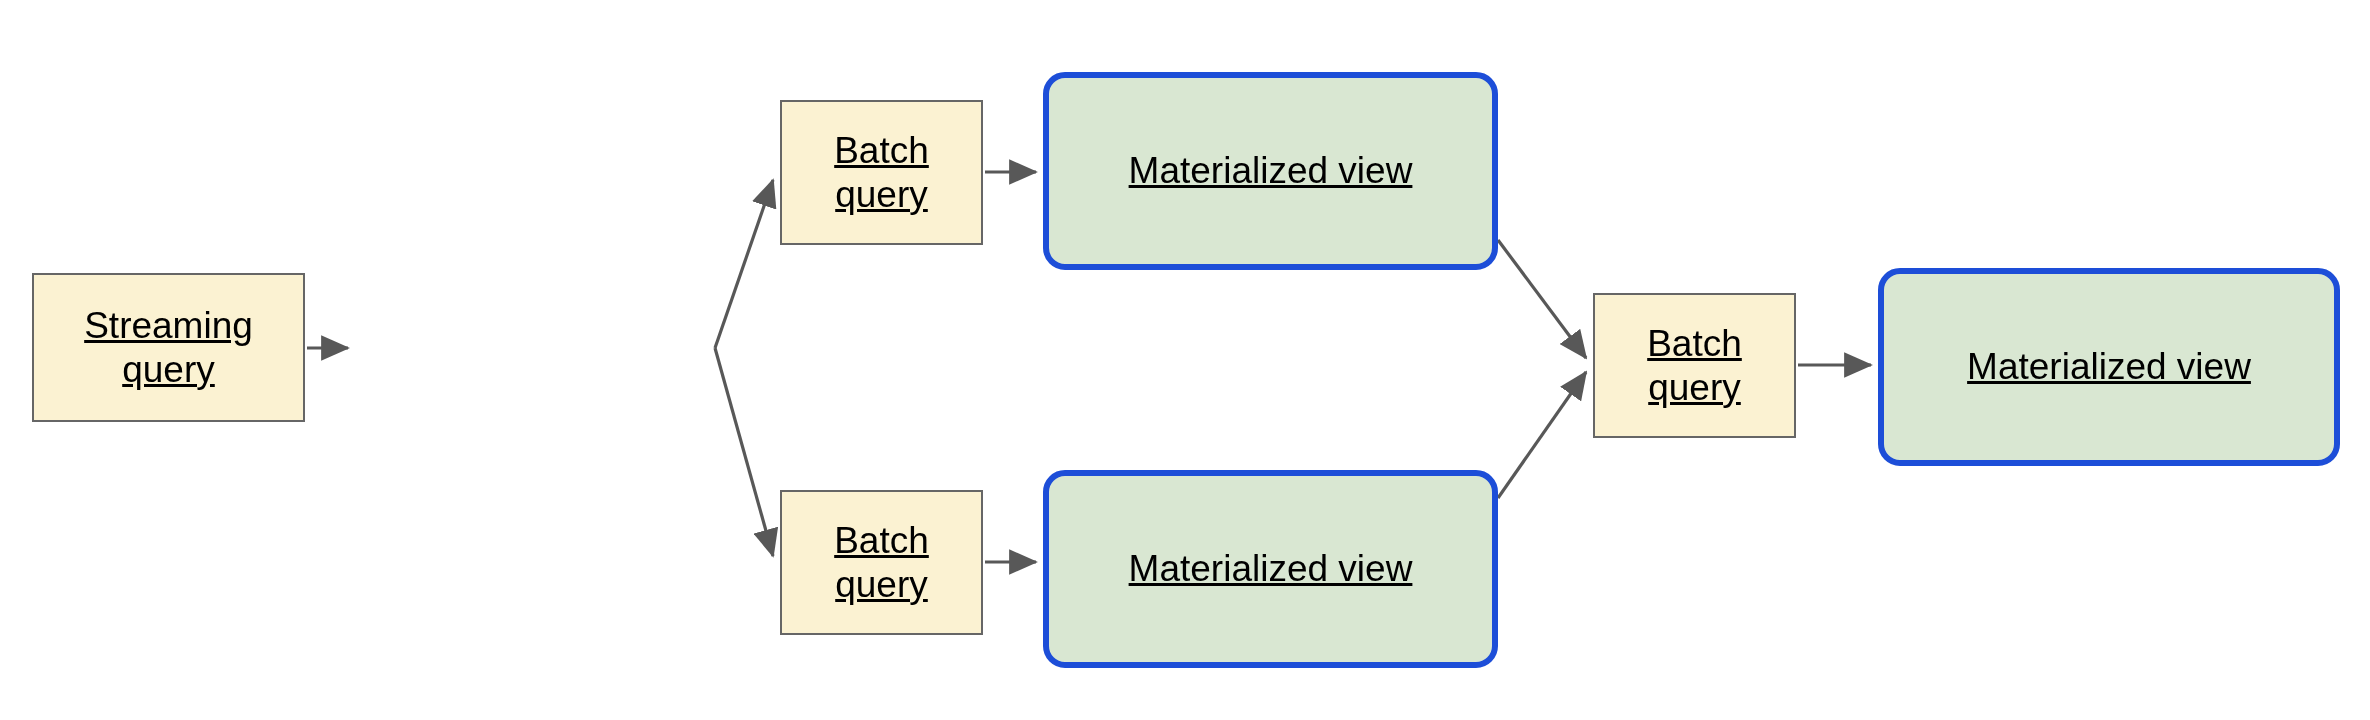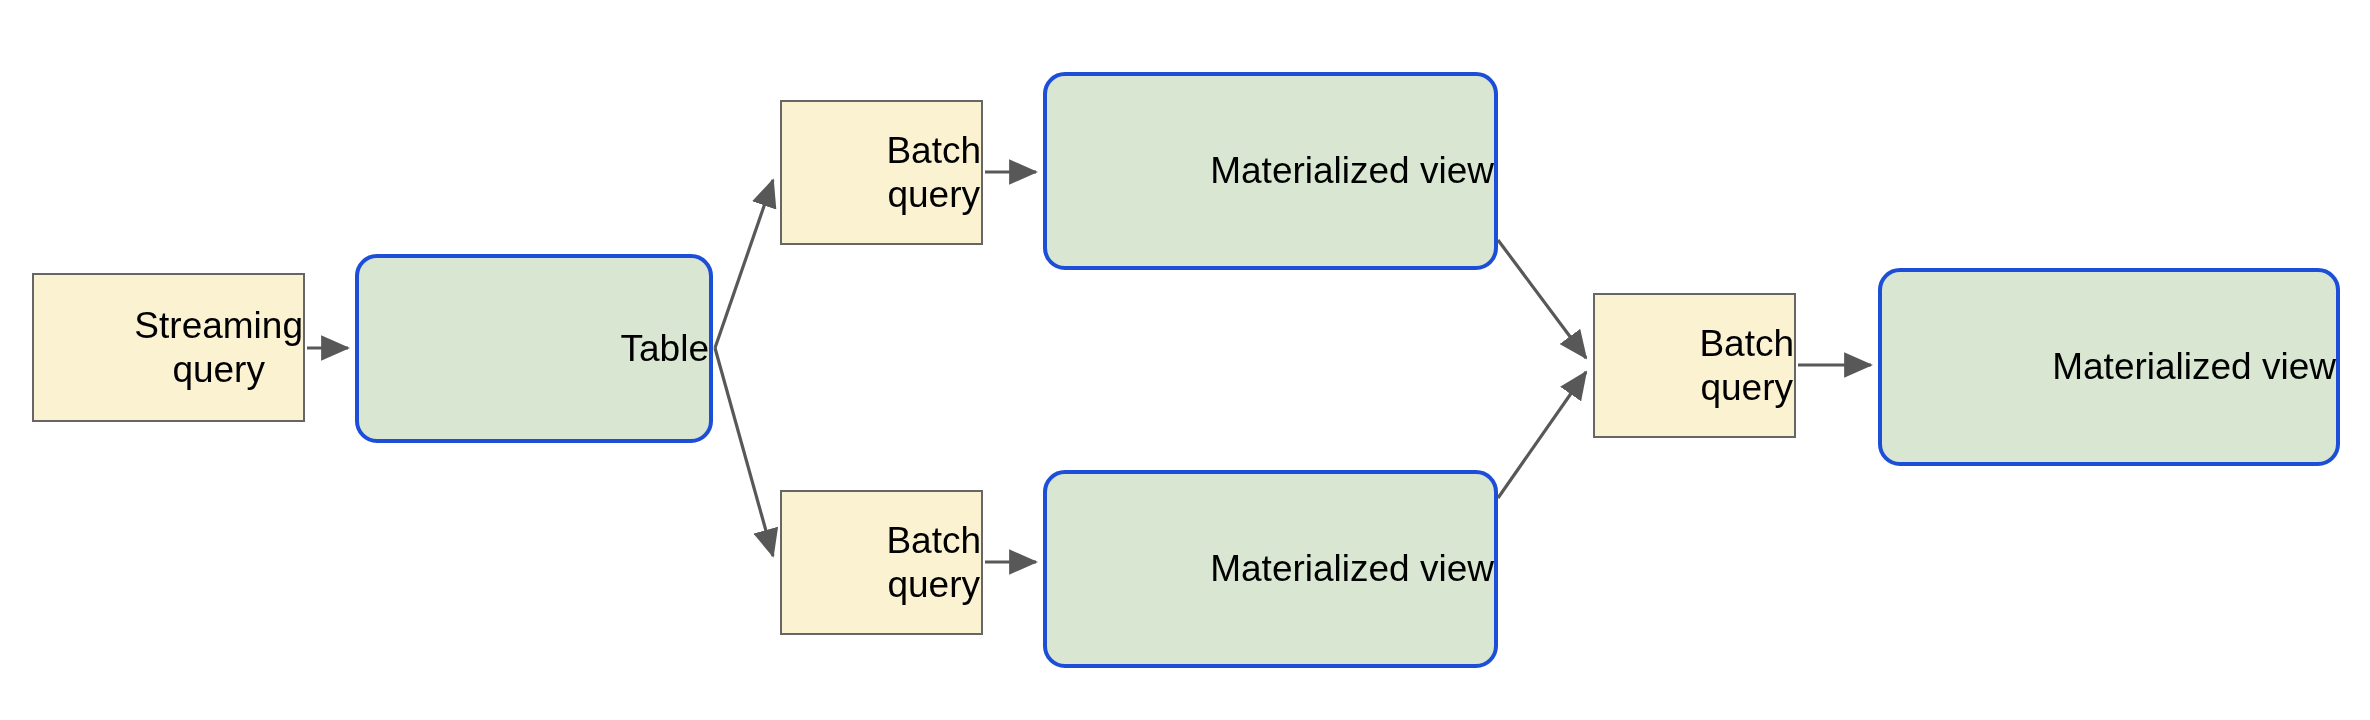--- a/index.html
+++ b/index.html
@@ -24,35 +24,36 @@
     top: 0;
     width: 2370px;
     height: 720px;
     pointer-events: none;
   }
   .node {
     position: absolute;
     box-sizing: border-box;
     display: flex;
     align-items: center;
-    justify-content: flex-end;
+    justify-content: center;
     text-align: center;
     color: #000000;
     line-height: 1.18;
     white-space: pre-line;
+    text-decoration: underline;
   }
   .node.process {
     background: #fbf2d2;
     border: 2px solid #666666;
     border-radius: 0;
     font-size: 37px;
   }
   .node.store {
     background: #d9e7d2;
-    border: 4px solid #1d4ed8;
+    border: 6px solid #1d4ed8;
     border-radius: 22px;
     font-size: 37px;
   }
   .node-label {
     display: block;
     white-space: pre-line;
   }
 </style>
 </head>
 <body>
@@ -75,23 +76,20 @@
         <polyline points="1498,498 1586,372" marker-end="url(#arrowhead)" fill="none"></polyline>
         <polyline points="1798,365 1871,365" marker-end="url(#arrowhead)" fill="none"></polyline>
       </g>
   </svg>
 
   <div class="node process" style="left: 32px; top: 273px; width: 273px; height: 149px; background: rgb(251, 242, 210); color: rgb(0, 0, 0);">
     <span class="node-label">Streaming
 query</span>
   </div>
 
-  <div class="node store" style="left: 355px; top: 254px; width: 358px; height: 189px; background: rgb(217, 231, 210); color: rgb(0, 0, 0);">
-    <span class="node-label">Table</span>
-  </div>
 
   <div class="node process" style="left: 780px; top: 100px; width: 203px; height: 145px; background: rgb(251, 242, 210); color: rgb(0, 0, 0);">
     <span class="node-label">Batch
 query</span>
   </div>
 
   <div class="node store" style="left: 1043px; top: 72px; width: 455px; height: 198px; background: rgb(217, 231, 210); color: rgb(0, 0, 0);">
     <span class="node-label">Materialized view</span>
   </div>
 

